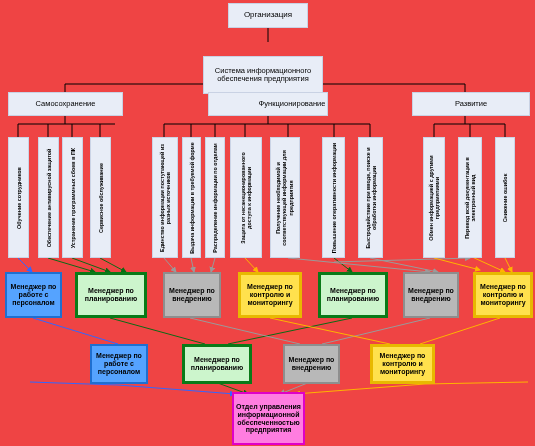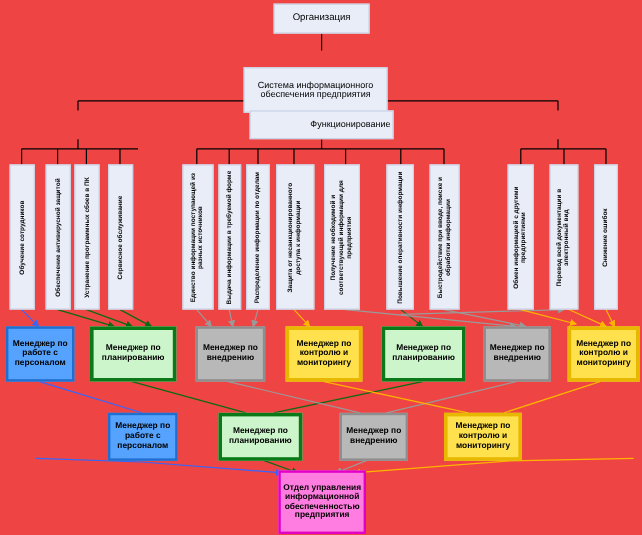--- a/index.html
+++ b/index.html
@@ -120,23 +120,29 @@
   </svg>
 
   <div class="box pale title-top" style="left:228px;top:3px;width:80px;height:25px;">
     <span>Организация</span>
   </div>
 
   <div class="box pale" style="left:203px;top:42px;width:120px;height:38px;padding:2px 4px;margin-top:14px;">
     <span>Система информационного обеспечения предприятия</span>
   </div>
 
+  <div class="box pale" style="left:8px;top:92px;width:115px;height:24px;">
+    <span>Самосохранение</span>
+  </div>
   <div class="box pale" style="left:208px;top:92px;width:120px;height:24px;padding-left:48px;">
     <span>Функционирование</span>
   </div>
+  <div class="box pale" style="left:412px;top:92px;width:118px;height:24px;">
+    <span>Развитие</span>
+  </div>
 
   <div class="vbox" style="left:8px;top:137px;width:21px;height:121px;">
     <span class="vtxt" style="width:112px;">Обучение сотрудников</span>
     </div>
   <div class="vbox" style="left:38px;top:137px;width:21px;height:121px;">
     <span class="vtxt" style="width:112px;">Обеспечение антивирусной защитой</span>
     </div>
   <div class="vbox" style="left:62px;top:137px;width:21px;height:121px;">
     <span class="vtxt" style="width:112px;">Устранение программных сбоев в ПК</span>
     </div>

